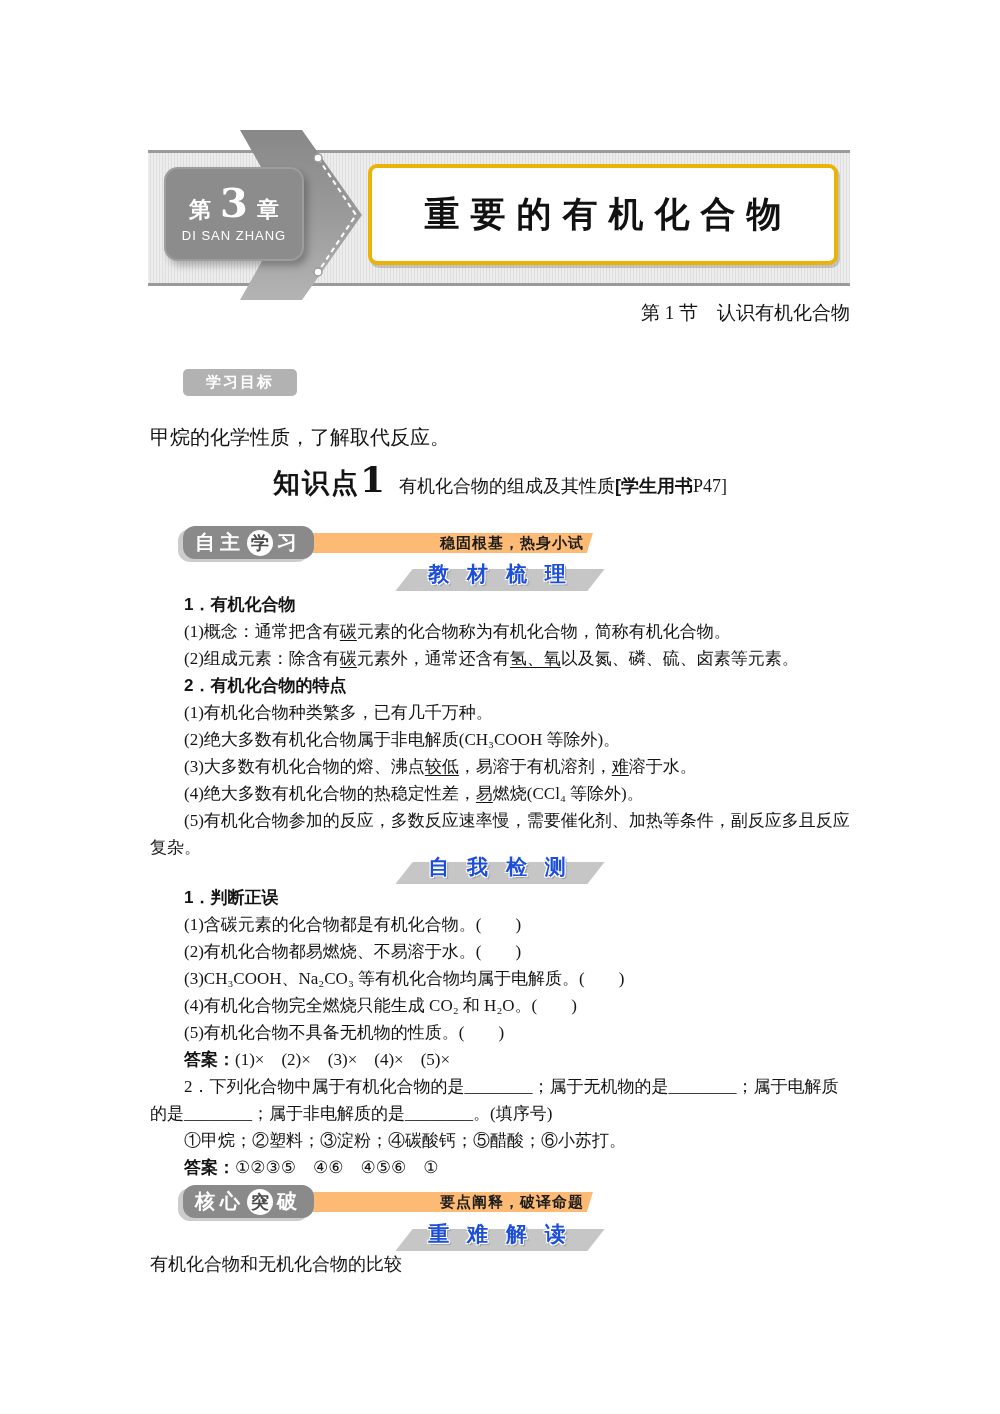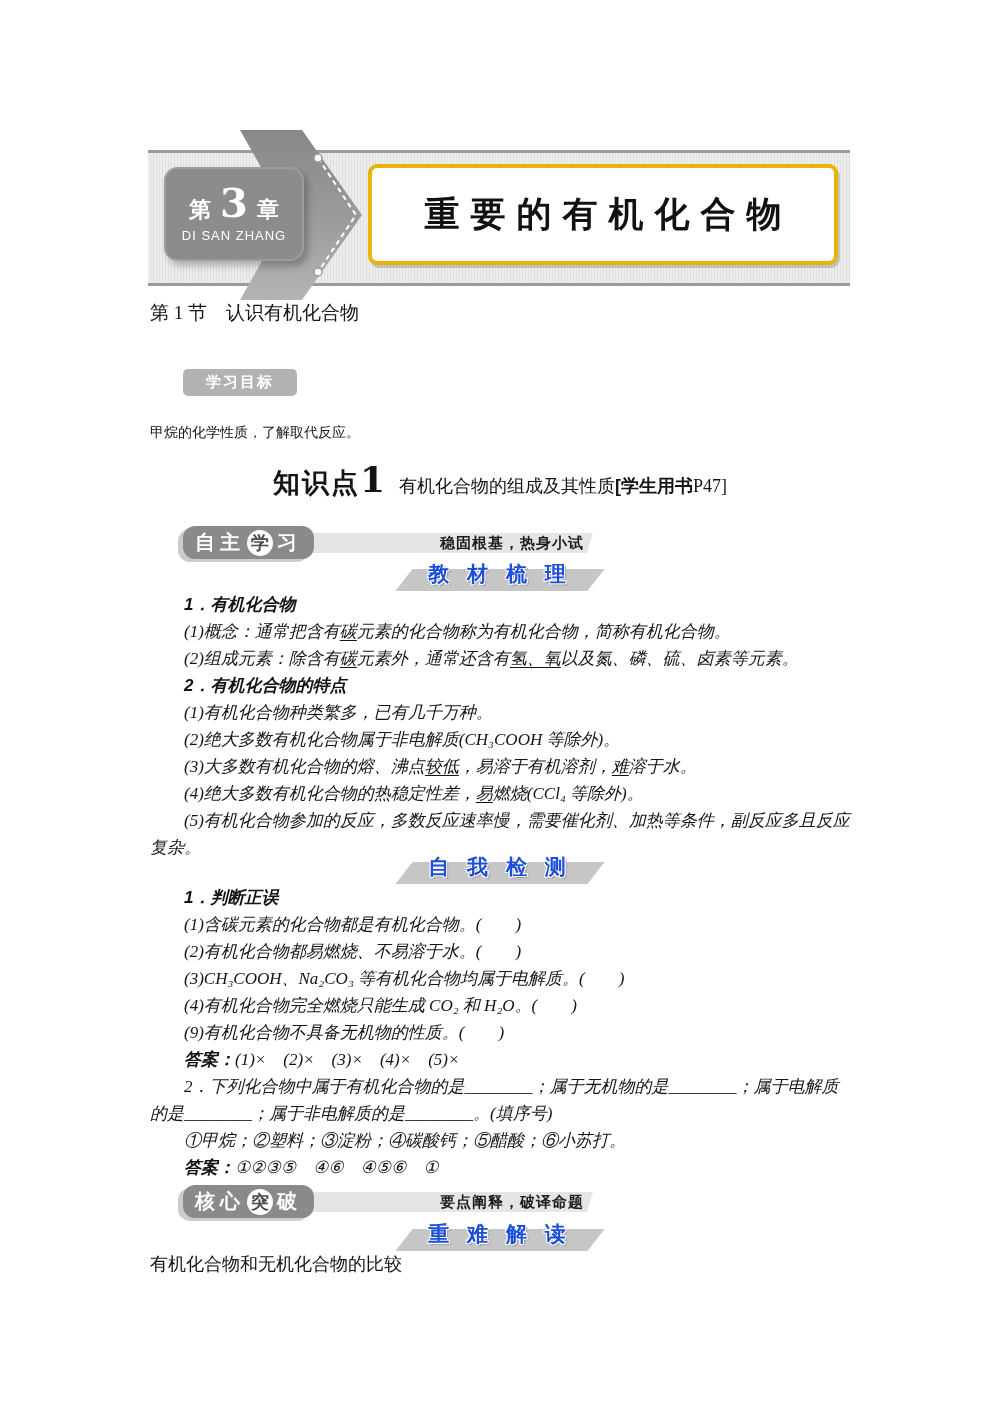--- a/index.html
+++ b/index.html
@@ -19,46 +19,46 @@
   .chapter-pinyin{margin-top:3px;color:#fff;font-family:"Liberation Sans", sans-serif;
         font-size:13px;letter-spacing:1px;}
   .banner-arrow{position:absolute;left:238px;top:126px;width:130px;height:178px;z-index:2;}
   .title-box{position:absolute;left:368px;top:164px;width:462px;height:93px;background:#fff;
         border:4px solid #eab308;border-radius:9px;z-index:1;display:flex;align-items:center;
         justify-content:center;box-shadow:2px 3px 0 rgba(120,120,120,.35);}
   .main-title{font-family:"Liberation Sans", sans-serif;font-weight:bold;font-size:35px;
         letter-spacing:11px;color:#111;white-space:nowrap;padding-left:11px;}
 
   
-  .center-line{position:absolute;left:150px;width:700px;text-align:left;white-space:nowrap;}
+  .center-line{position:absolute;left:150px;width:700px;text-align:right;white-space:nowrap;}
   .s1{top:300px;font-size:19px;}
   .s2{top:329px;}
   .s2 .pref{font-size:19px;font-weight:bold;}
   .s2 .ttl{font-family:"Liberation Sans", sans-serif;font-weight:bold;font-size:20px;}
 
   
   .obj-badge{position:absolute;left:183px;top:369px;background:#b2b2b2;color:#fff;
         font-family:"Liberation Sans", sans-serif;font-weight:bold;font-size:15px;
         letter-spacing:2px;padding:4px 23px;border-radius:5px;}
   .obj1{position:absolute;left:271px;top:371px;font-family:"Liberation Sans", sans-serif;
         font-size:18px;white-space:nowrap;}
-  .obj2{position:absolute;left:150px;top:424px;font-family:"Liberation Sans", sans-serif;font-size:14px;}
+  .obj2{position:absolute;left:150px;top:424px;font-family:"Liberation Sans", sans-serif;font-size:20px;}
 
   
   .kp-row{position:absolute;left:150px;top:458px;width:700px;display:flex;align-items:baseline;
         justify-content:center;white-space:nowrap;}
   .kp-label{font-family:"Liberation Sans", sans-serif;font-weight:bold;font-size:27px;letter-spacing:2px;text-align:center;}
   .kp-num{font-family:"DejaVu Serif", serif;font-weight:bold;font-size:36px;margin-right:14px;}
   .kp-title{font-size:18px;}
   .kp-refb{font-family:"Liberation Sans", sans-serif;font-weight:bold;font-size:18px;}
   .kp-reft{font-size:18px;}
 
   
   .sec-banner{position:absolute;left:183px;width:412px;height:34px;}
-  .sec-bar{position:absolute;left:100px;top:7px;width:310px;height:20px;background:#e5e5e5;
+  .sec-bar{position:absolute;left:100px;top:7px;width:310px;height:20px;background:#fdba74;
         clip-path:polygon(0 0,100% 0,98% 100%,0 100%);display:flex;align-items:center;
         justify-content:flex-end;z-index:0;}
   .sec-tagline{font-family:"Liberation Sans", sans-serif;font-weight:bold;font-size:15px;
         color:#1c1c1c;padding-right:9px;letter-spacing:1px;}
   .sec-badge{position:absolute;left:0;top:0;height:33px;background:#8a8a8a;border-radius:12px;
         display:flex;align-items:center;padding:0 12px;z-index:1;box-shadow:-5px 3px 0 #cccccc;}
   .sec-badge .wchar{color:#fff;font-family:"Liberation Sans", sans-serif;font-weight:bold;
         font-size:20px;letter-spacing:5px;}
   .sec-badge .circ{width:26px;height:26px;border-radius:50%;background:#fff;color:#4a4a4a;
         font-family:"Liberation Sans", sans-serif;font-weight:bold;font-size:18px;display:flex;
@@ -67,21 +67,21 @@
   
   .slant-wrap{position:absolute;left:150px;width:700px;text-align:center;height:32px;}
   .slant-inner{position:relative;display:inline-block;padding:0 10px;}
   .slant-bg{position:absolute;left:-14px;right:-14px;top:9px;height:22px;background:#c6c6c6;
         transform:skewX(-38deg);z-index:0;}
   .slant-text{position:relative;z-index:1;font-family:"Liberation Sans", sans-serif;font-weight:bold;
         font-size:21px;letter-spacing:6px;color:#1d4ed8;
         text-shadow:-1px -1px 0 #fff,1px -1px 0 #fff,-1px 1px 0 #fff,1px 1px 0 #fff,2px 2px 1px #9b9b9b;}
 
   
-  .textblock{position:absolute;left:150px;width:704px;font-size:17px;line-height:27px;font-style:italic;}
+  .textblock{position:absolute;left:150px;width:704px;font-size:17px;line-height:27px;}
   .textblock p{margin:0;text-indent:2em;}
   .hd{font-family:"Liberation Sans", sans-serif;font-weight:bold;}
   .hd-inline{font-family:"Liberation Sans", sans-serif;font-weight:bold;}
   .u{text-decoration:underline;text-underline-offset:3px;}
   .compare-title{position:absolute;left:150px;top:1252px;font-family:"Liberation Sans", sans-serif;
         font-size:18px;}
 </style>
 </head>
 <body>
 
@@ -165,21 +165,21 @@
       <span class="slant-text">自 我 检 测</span>
     </span>
   </div>
 
   <div class="textblock" style="top:884px;">
     <p class="hd">1．判断正误</p>
     <p>(1)含碳元素的化合物都是有机化合物。(　　)</p>
     <p>(2)有机化合物都易燃烧、不易溶于水。(　　)</p>
     <p>(3)CH₃COOH、Na₂CO₃ 等有机化合物均属于电解质。(　　)</p>
     <p>(4)有机化合物完全燃烧只能生成 CO₂ 和 H₂O。(　　)</p>
-    <p>(9)有机化合物不具备无机物的性质。(　　)</p>
+    <p>(5)有机化合物不具备无机物的性质。(　　)</p>
     <p><span class="hd-inline">答案：</span><span>(1)×　(2)×　(3)×　(4)×　(5)×</span></p>
     <p>2．下列化合物中属于有机化合物的是________；属于无机物的是________；属于电解质的是________；属于非电解质的是________。(填序号)</p>
     <p>①甲烷；②塑料；③淀粉；④碳酸钙；⑤醋酸；⑥小苏打。</p>
     <p><span class="hd-inline">答案：</span><span>①②③⑤　④⑥　④⑤⑥　①</span></p>
   </div>
 
   <div class="sec-banner" style="top:1185px;">
     <div class="sec-bar">
       <span class="sec-tagline">要点阐释，破译命题</span>
     </div>

